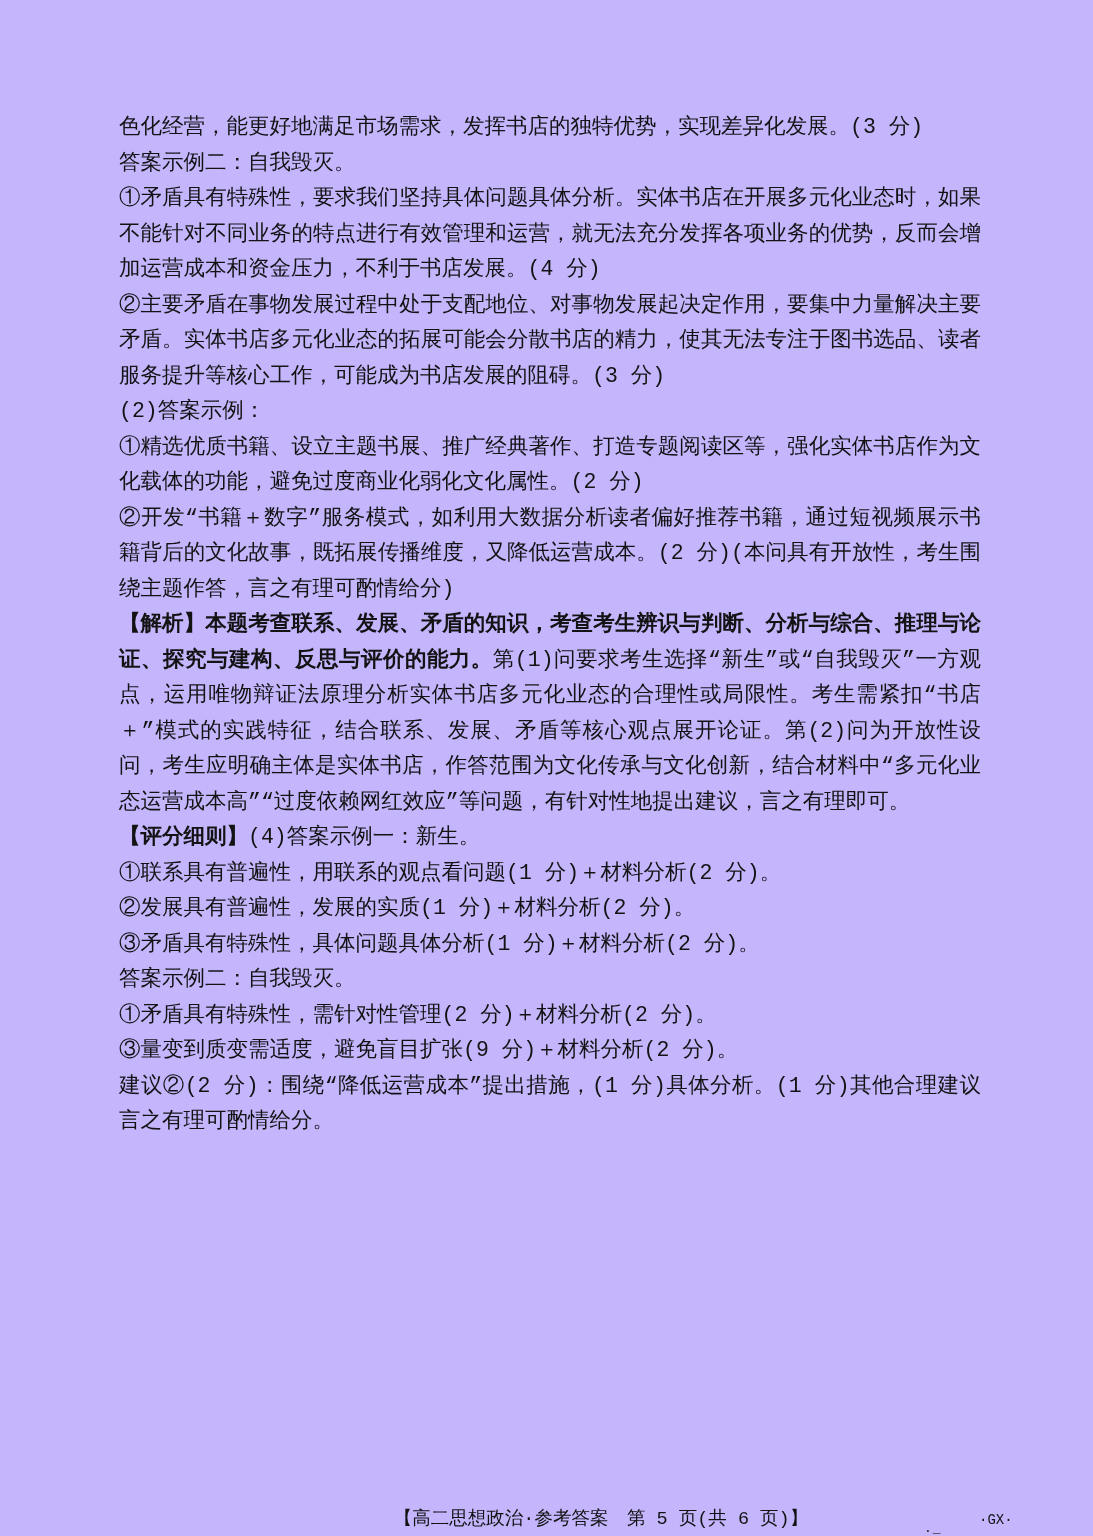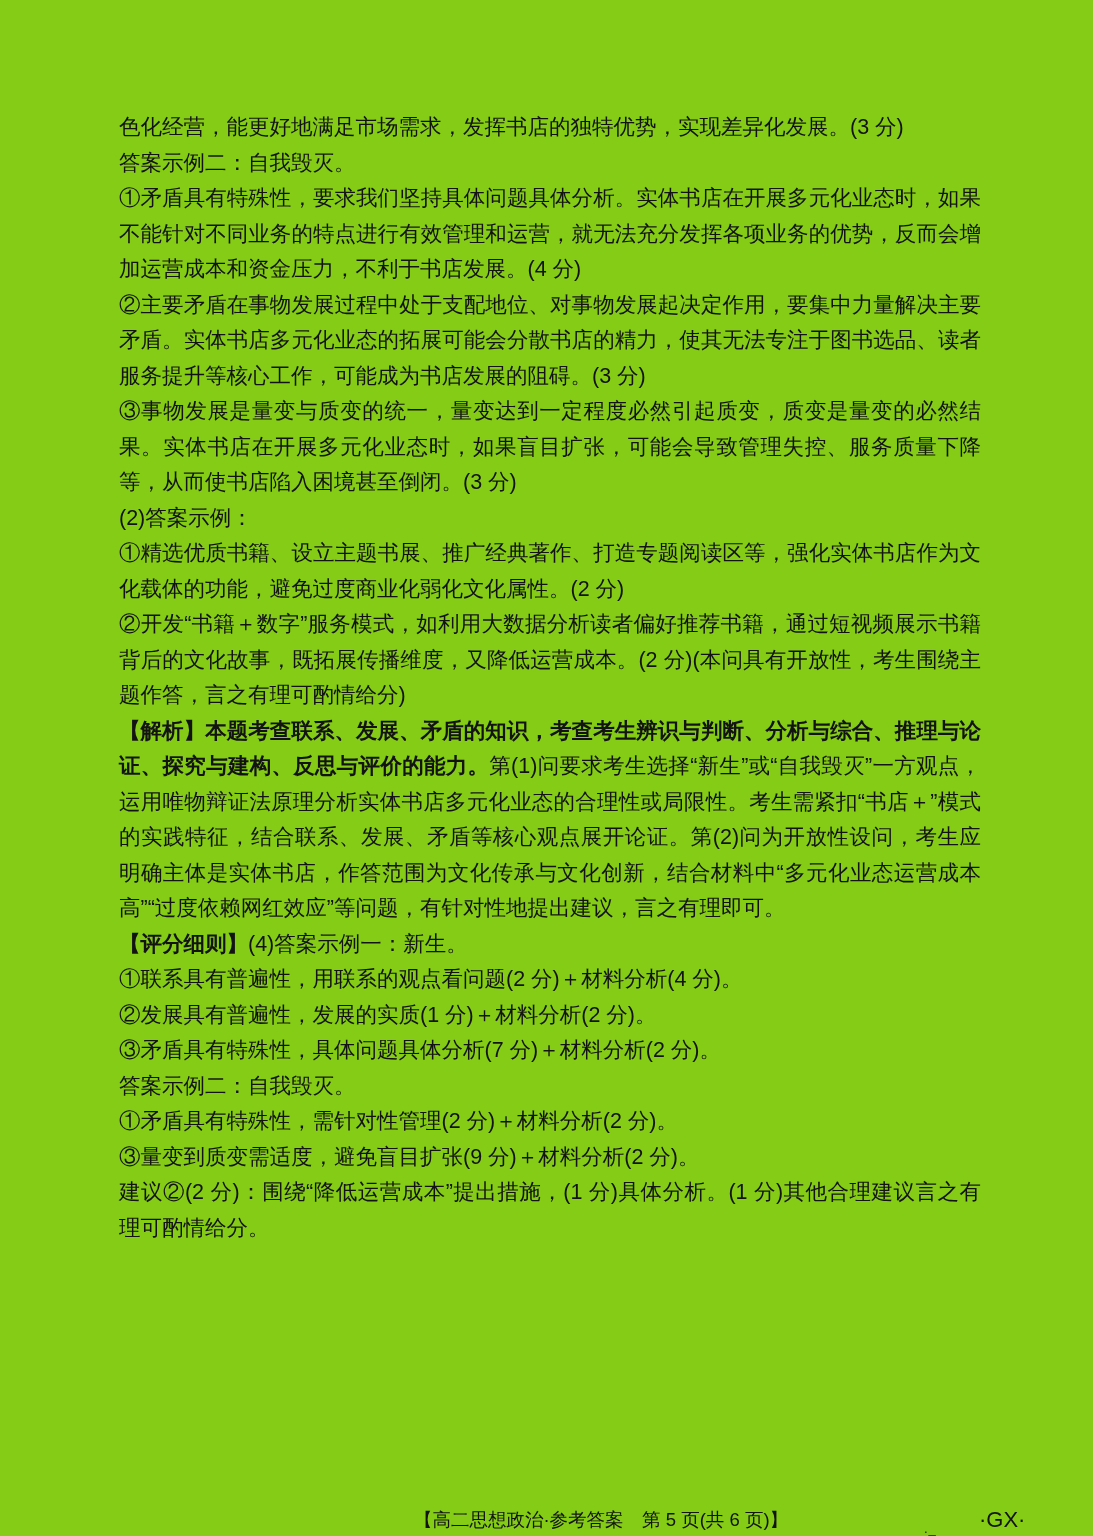--- a/index.html
+++ b/index.html
@@ -4,23 +4,23 @@
 <style>
   html, body {
     margin: 0;
     padding: 0;
     background: #ffffff;
   }
   .page {
     position: relative;
     width: 1093px;
     height: 1536px;
-    background: #84cc16;
+    background: #c4b5fd;
     color: #131313;
-    font-family: Liberation Sans, sans-serif;
+    font-family: Liberation Mono, monospace;
     overflow: hidden;
   }
   .content {
     position: absolute;
     left: 119px;
     top: 110px;
     width: 862px;
     font-size: 21.5px;
     line-height: 35.5px;
     text-align: justify;
@@ -54,42 +54,41 @@
     left: 876px;
     top: 9px;
     font-size: 13px;
     letter-spacing: 1px;
     color: #222;
   }
   .footer-code {
     position: absolute;
     left: 931px;
     top: 0;
-    font-size: 22px;
+    font-size: 14px;
     white-space: nowrap;
   }
 </style>
 </head>
 <body>
 
 <div class="page">
   <div class="content" id="content">
       <p><span class="seg">色化经营，能更好地满足市场需求，发挥书店的独特优势，实现差异化发展。(3 分)</span></p>
       <p><span class="seg">答案示例二：自我毁灭。</span></p>
       <p><span class="seg">①矛盾具有特殊性，要求我们坚持具体问题具体分析。实体书店在开展多元化业态时，如果不能针对不同业务的特点进行有效管理和运营，就无法充分发挥各项业务的优势，反而会增加运营成本和资金压力，不利于书店发展。(4 分)</span></p>
       <p><span class="seg">②主要矛盾在事物发展过程中处于支配地位、对事物发展起决定作用，要集中力量解决主要矛盾。实体书店多元化业态的拓展可能会分散书店的精力，使其无法专注于图书选品、读者服务提升等核心工作，可能成为书店发展的阻碍。(3 分)</span></p>
-      <p><span class="seg">③事物发展是量变与质变的统一，量变达到一定程度必然引起质变，质变是量变的必然结果。实体书店在开展多元化业态时，如果盲目扩张，可能会导致管理失控、服务质量下降等，从而使书店陷入困境甚至倒闭。(3 分)</span></p>
       <p><span class="seg">(2)答案示例：</span></p>
       <p><span class="seg">①精选优质书籍、设立主题书展、推广经典著作、打造专题阅读区等，强化实体书店作为文化载体的功能，避免过度商业化弱化文化属性。(2 分)</span></p>
       <p><span class="seg">②开发“书籍＋数字”服务模式，如利用大数据分析读者偏好推荐书籍，通过短视频展示书籍背后的文化故事，既拓展传播维度，又降低运营成本。(2 分)(本问具有开放性，考生围绕主题作答，言之有理可酌情给分)</span></p>
       <p><span class="seg bold">【解析】本题考查联系、发展、矛盾的知识，考查考生辨识与判断、分析与综合、推理与论证、探究与建构、反思与评价的能力。</span><span class="seg">第(1)问要求考生选择“新生”或“自我毁灭”一方观点，运用唯物辩证法原理分析实体书店多元化业态的合理性或局限性。考生需紧扣“书店＋”模式的实践特征，结合联系、发展、矛盾等核心观点展开论证。第(2)问为开放性设问，考生应明确主体是实体书店，作答范围为文化传承与文化创新，结合材料中“多元化业态运营成本高”“过度依赖网红效应”等问题，有针对性地提出建议，言之有理即可。</span></p>
       <p><span class="seg bold">【评分细则】</span><span class="seg">(4)答案示例一：新生。</span></p>
-      <p><span class="seg">①联系具有普遍性，用联系的观点看问题(2 分)＋材料分析(4 分)。</span></p>
+      <p><span class="seg">①联系具有普遍性，用联系的观点看问题(1 分)＋材料分析(2 分)。</span></p>
       <p><span class="seg">②发展具有普遍性，发展的实质(1 分)＋材料分析(2 分)。</span></p>
-      <p><span class="seg">③矛盾具有特殊性，具体问题具体分析(7 分)＋材料分析(2 分)。</span></p>
+      <p><span class="seg">③矛盾具有特殊性，具体问题具体分析(1 分)＋材料分析(2 分)。</span></p>
       <p><span class="seg">答案示例二：自我毁灭。</span></p>
       <p><span class="seg">①矛盾具有特殊性，需针对性管理(2 分)＋材料分析(2 分)。</span></p>
       <p><span class="seg">③量变到质变需适度，避免盲目扩张(9 分)＋材料分析(2 分)。</span></p>
       <p><span class="seg">建议②(2 分)：围绕“降低运营成本”提出措施，(1 分)具体分析。(1 分)其他合理建议言之有理可酌情给分。</span></p>
     </div>
   <div class="footer-row">
     <span class="footer-center">【高二思想政治·参考答案　第 5 页(共 6 页)】</span>
     <span class="footer-mark">._</span>
     <span class="footer-code">·GX·</span>
   </div>

